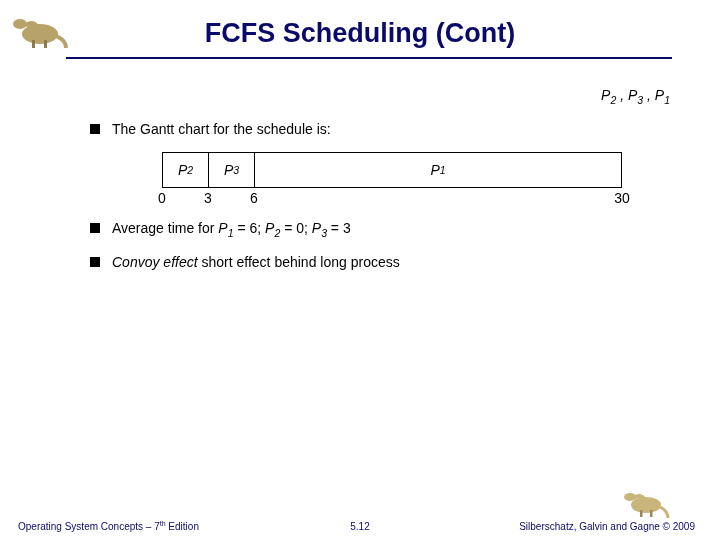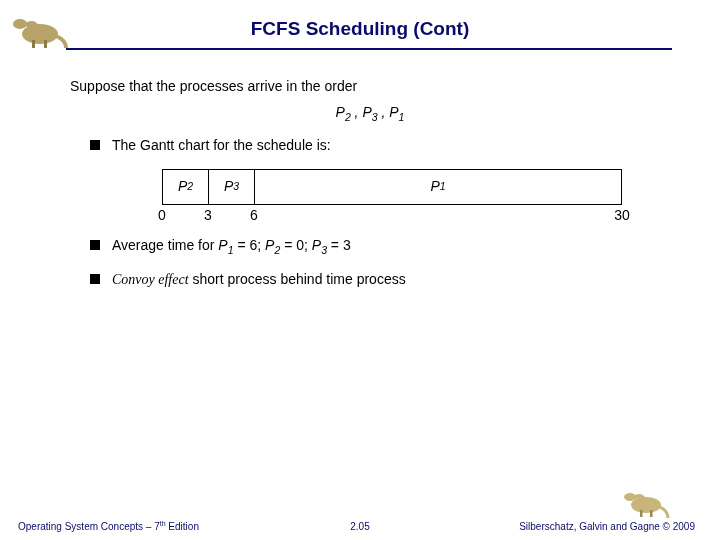--- a/index.html
+++ b/index.html
@@ -21,41 +21,41 @@
     height: 40px;
   }
   .dino-br {
     position: absolute;
     bottom: 20px;
     right: 50px;
     width: 50px;
     height: 35px;
   }
   .title {
-    font-size: 19px;
+    font-size: 27px;
     font-weight: bold;
     text-align: center;
     color: #0a0a6a;
     padding-top: 18px;
   }
   .title-rule {
     margin: 8px 48px 0 66px;
     height: 2px;
     background: #0a0a6a;
   }
   .body {
     margin: 28px 50px 0 70px;
     font-size: 14px;
     line-height: 1.25;
   }
   .plain {
     margin-bottom: 8px;
   }
   .center-line {
-    text-align: center;
+    text-align: right;
     font-style: italic;
     margin-bottom: 14px;
   }
   .center-line .sub {
     font-size: 0.75em;
     vertical-align: sub;
     font-style: italic;
   }
   ul.sq {
     list-style: none;
@@ -141,40 +141,39 @@
   .foot-right {
     position: absolute;
     right: 25px;
     bottom: 0;
     text-align: right;
   }
   .sup {
     font-size: 0.7em;
     vertical-align: super;
   }
-  .convoy { font-style: italic; font-family: Liberation Serif, serif; }
+  .convoy { font-style: italic; }
 </style>
 </head>
 <body>
 
 <svg class="dino-tl" viewBox="0 0 60 40">
   <ellipse cx="32" cy="24" rx="18" ry="10" fill="#b7a36a"></ellipse>
   <ellipse cx="12" cy="14" rx="7" ry="5" fill="#b7a36a"></ellipse>
   <path d="M18 16 Q24 10 30 18" stroke="#b7a36a" stroke-width="5" fill="none"></path>
   <path d="M48 26 Q58 30 58 38" stroke="#b7a36a" stroke-width="4" fill="none"></path>
   <rect x="24" y="30" width="3" height="8" fill="#8a7a45"></rect>
   <rect x="36" y="30" width="3" height="8" fill="#8a7a45"></rect>
 </svg>
 
 <div class="title">FCFS Scheduling (Cont)</div>
 <div class="title-rule"></div>
 
 <div class="body">
 
-  <div class="plain">Suppose that the processes arrive in the order</div>
 
   <div class="center-line">
     <span>P</span><span class="sub">2</span><span> , </span><span>P</span><span class="sub">3</span><span> , </span><span>P</span><span class="sub">1</span>
   </div>
 
   <ul class="sq">
     <li>
       <span>The Gantt chart for the schedule is:</span>
 
       <div class="gantt-wrap">
@@ -201,33 +200,33 @@
       </div>
     </li>
 
     <li>
       <span>Average time for </span><span class="p-ital">P</span><span class="p-sub">1</span><span> = 6</span><span>; </span><span class="p-ital">P</span><span class="p-sub">2</span><span> = 0</span><span>; </span><span class="p-ital">P</span><span class="p-sub">3</span><span> = 3</span>
     </li>
 
 
 
     <li>
-      <span class="convoy">Convoy effect</span><span> short process behind time process</span>
+      <span class="convoy">Convoy effect</span><span> short effect behind long process</span>
     </li>
   </ul>
 </div>
 
 <svg class="dino-br" viewBox="0 0 50 35">
   <ellipse cx="26" cy="20" rx="15" ry="8" fill="#c9b57a"></ellipse>
   <ellipse cx="10" cy="12" rx="6" ry="4" fill="#c9b57a"></ellipse>
   <path d="M14 13 Q20 8 25 15" stroke="#c9b57a" stroke-width="4" fill="none"></path>
   <path d="M40 22 Q48 26 48 33" stroke="#c9b57a" stroke-width="3" fill="none"></path>
   <rect x="20" y="25" width="2.5" height="7" fill="#9a8a55"></rect>
   <rect x="30" y="25" width="2.5" height="7" fill="#9a8a55"></rect>
 </svg>
 
 <div class="footer">
   <span class="foot-left">
     <span>Operating System Concepts – 7</span><span class="sup">th</span><span> Edition</span>
   </span>
-  <span class="foot-center">2.05</span>
+  <span class="foot-center">5.12</span>
   <span class="foot-right">Silberschatz, Galvin and Gagne © 2009</span>
 </div>
 
 </body></html>

